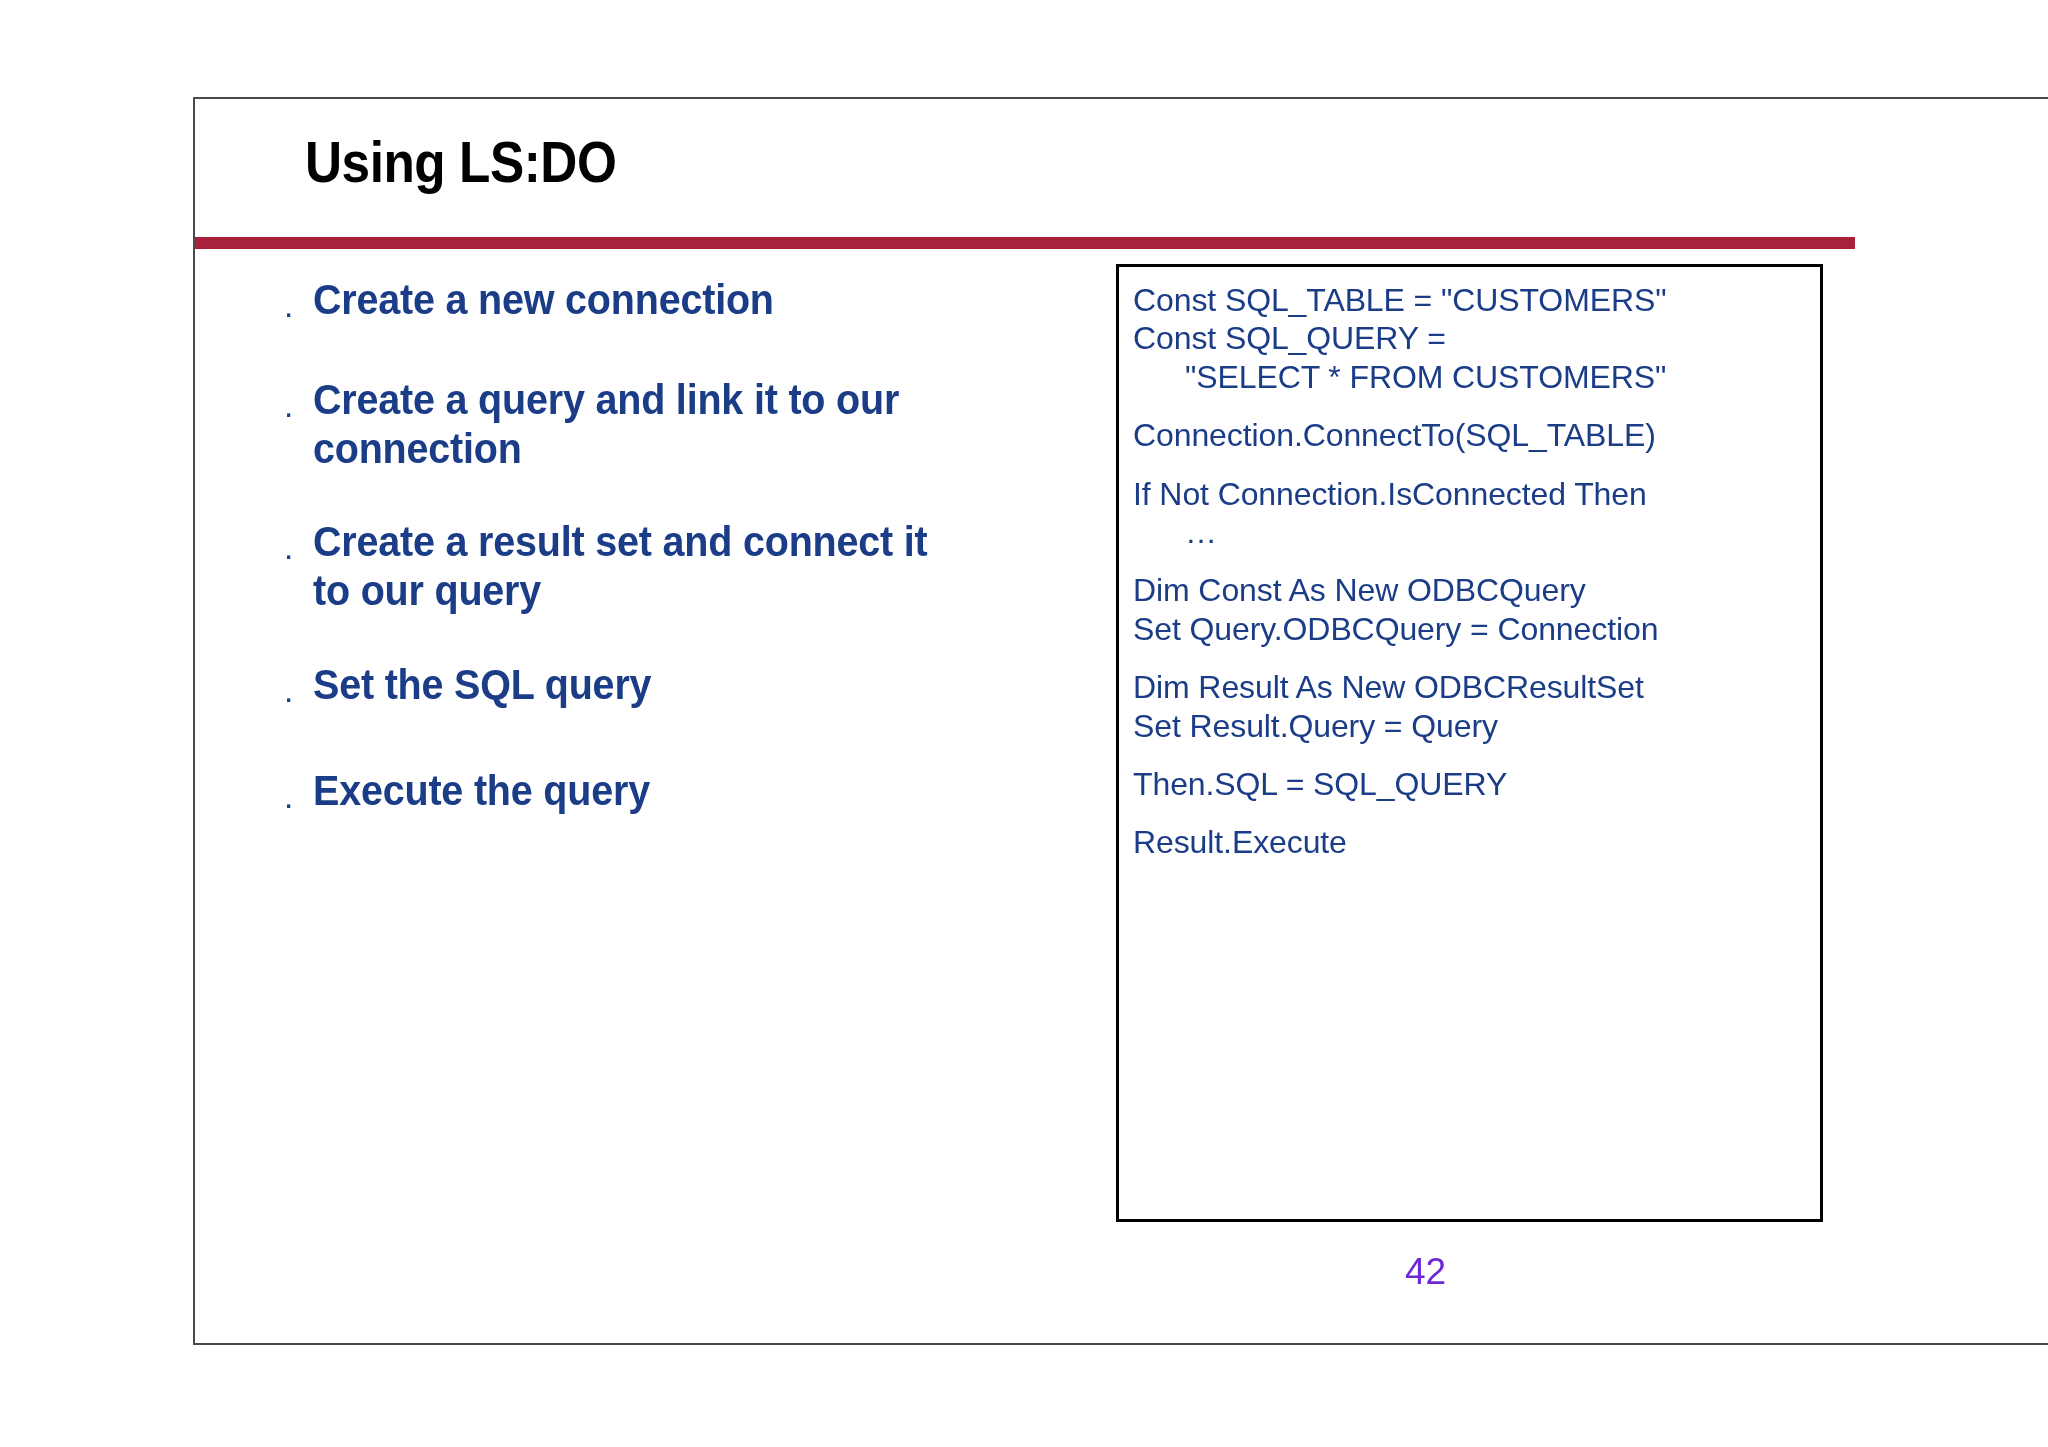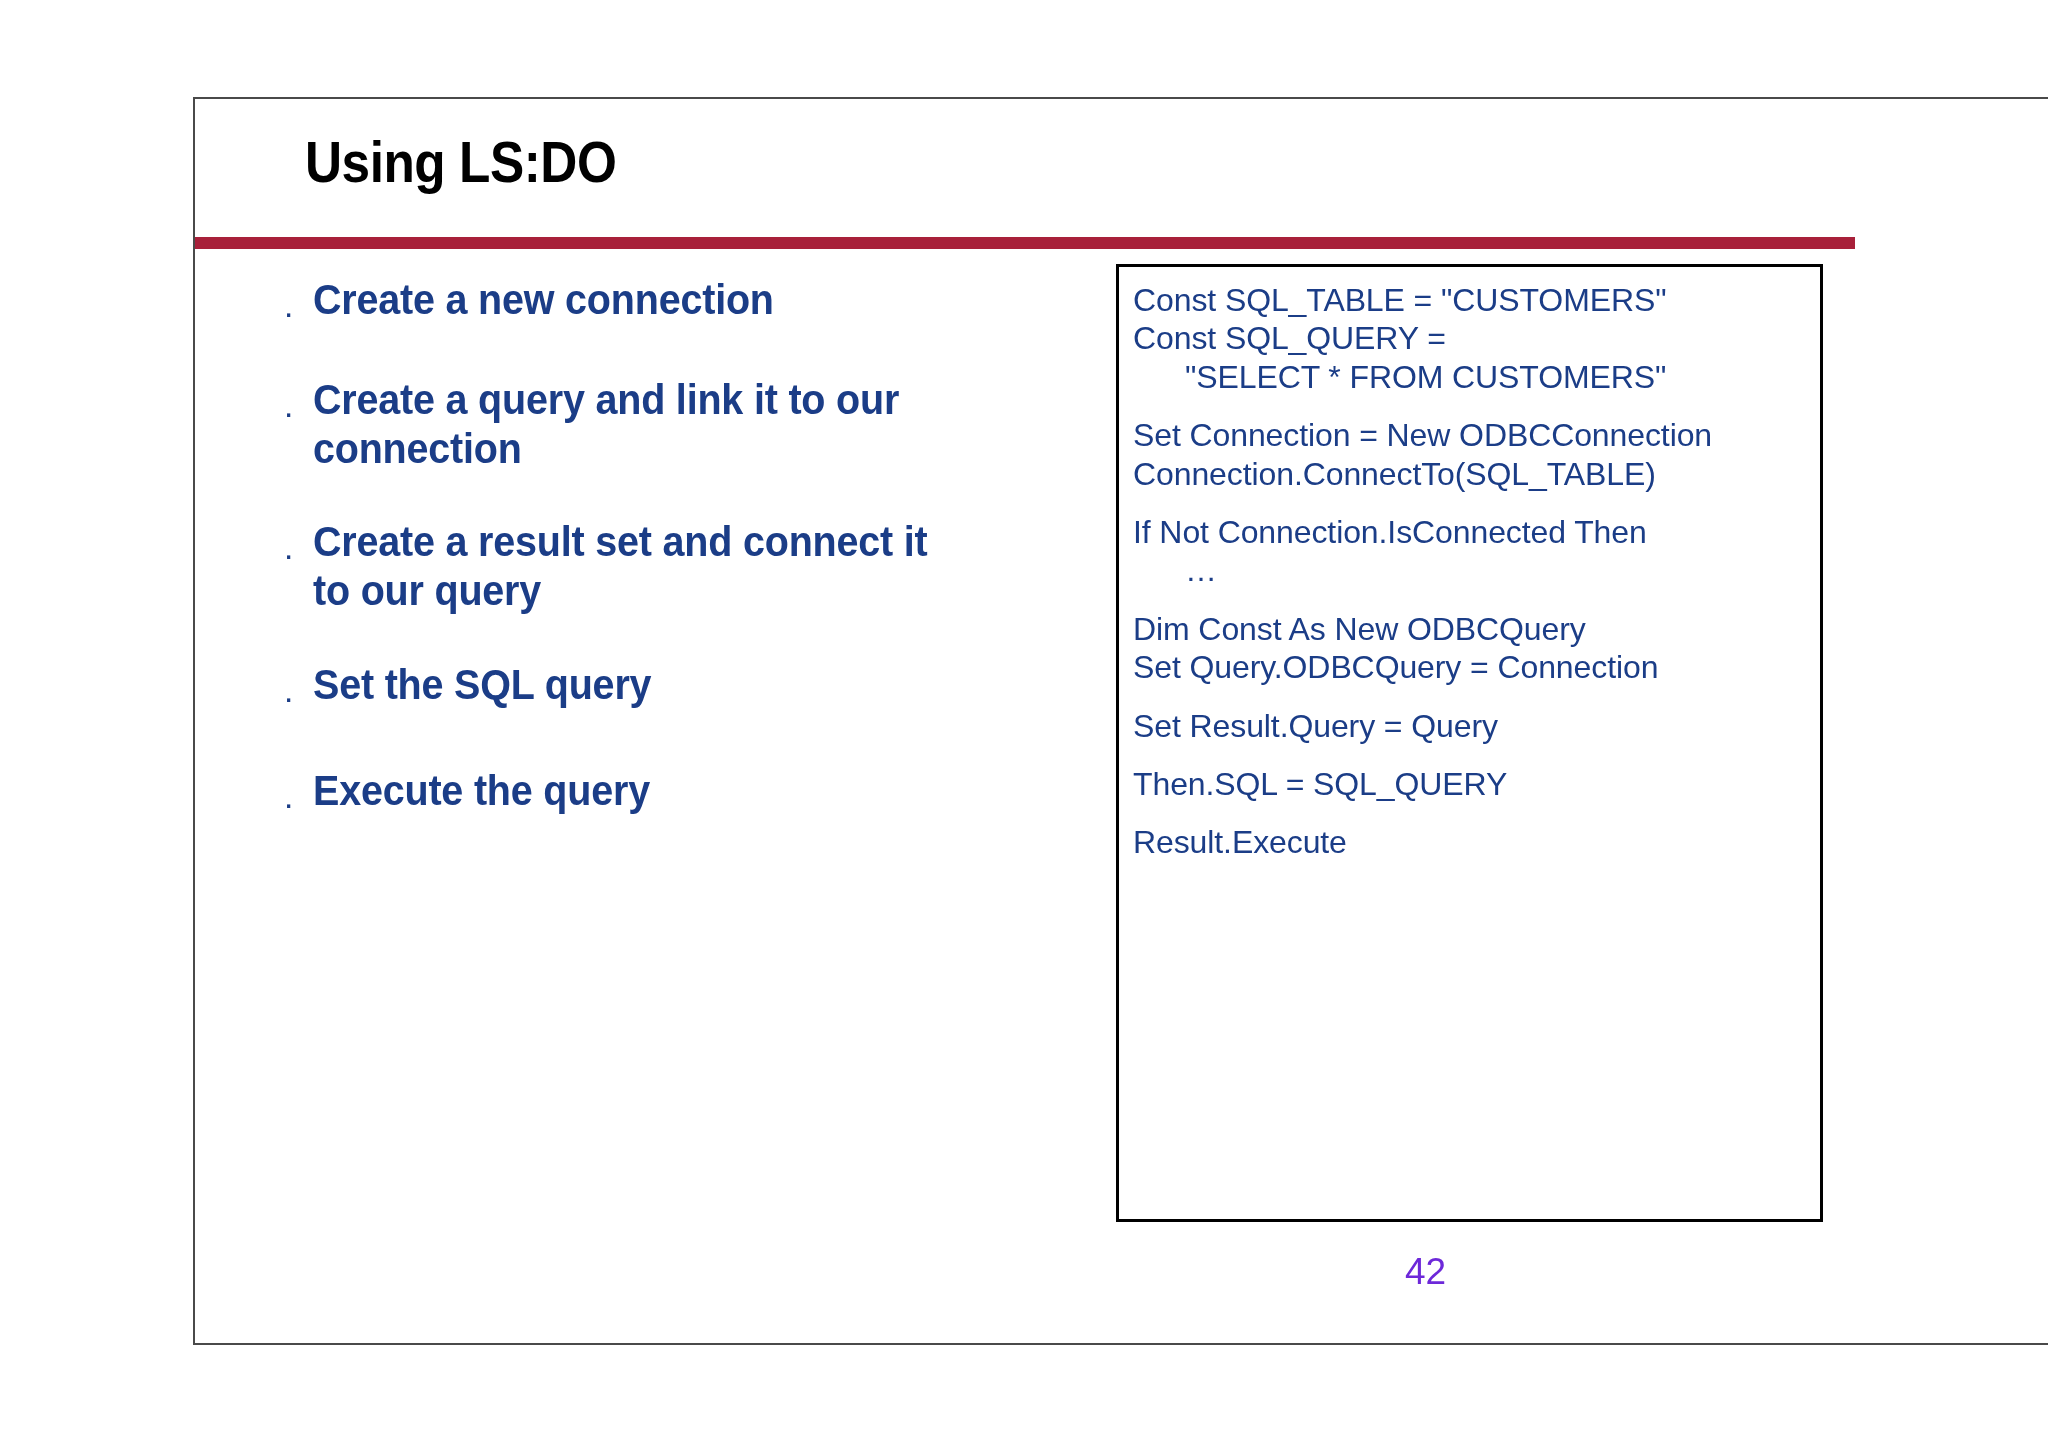--- a/index.html
+++ b/index.html
@@ -170,29 +170,29 @@
     </div>
 
   </div>
 
   <div class="code-box">
     <div class="code-inner">
       <div class="code-line">Const SQL_TABLE = "CUSTOMERS"</div>
       <div class="code-line">Const SQL_QUERY =</div>
       <div class="code-line indent">"SELECT * FROM CUSTOMERS"</div>
       <div class="code-line blank"></div>
-      <div class="code-line">Set Connection = New ODBCConnection</div>
       <div class="code-line">Connection.ConnectTo(SQL_TABLE)</div>
       <div class="code-line blank"></div>
       <div class="code-line">If Not Connection.IsConnected Then</div>
       <div class="code-line ellipsis">…</div>
       <div class="code-line blank"></div>
       <div class="code-line">Dim Const As New ODBCQuery</div>
       <div class="code-line">Set Query.ODBCQuery = Connection</div>
       <div class="code-line blank"></div>
+      <div class="code-line">Dim Result As New ODBCResultSet</div>
       <div class="code-line">Set Result.Query = Query</div>
       <div class="code-line blank"></div>
       <div class="code-line">Then.SQL = SQL_QUERY</div>
       <div class="code-line blank"></div>
       <div class="code-line">Result.Execute</div>
     </div>
   </div>
 
   <div class="page-number">42</div>
 

